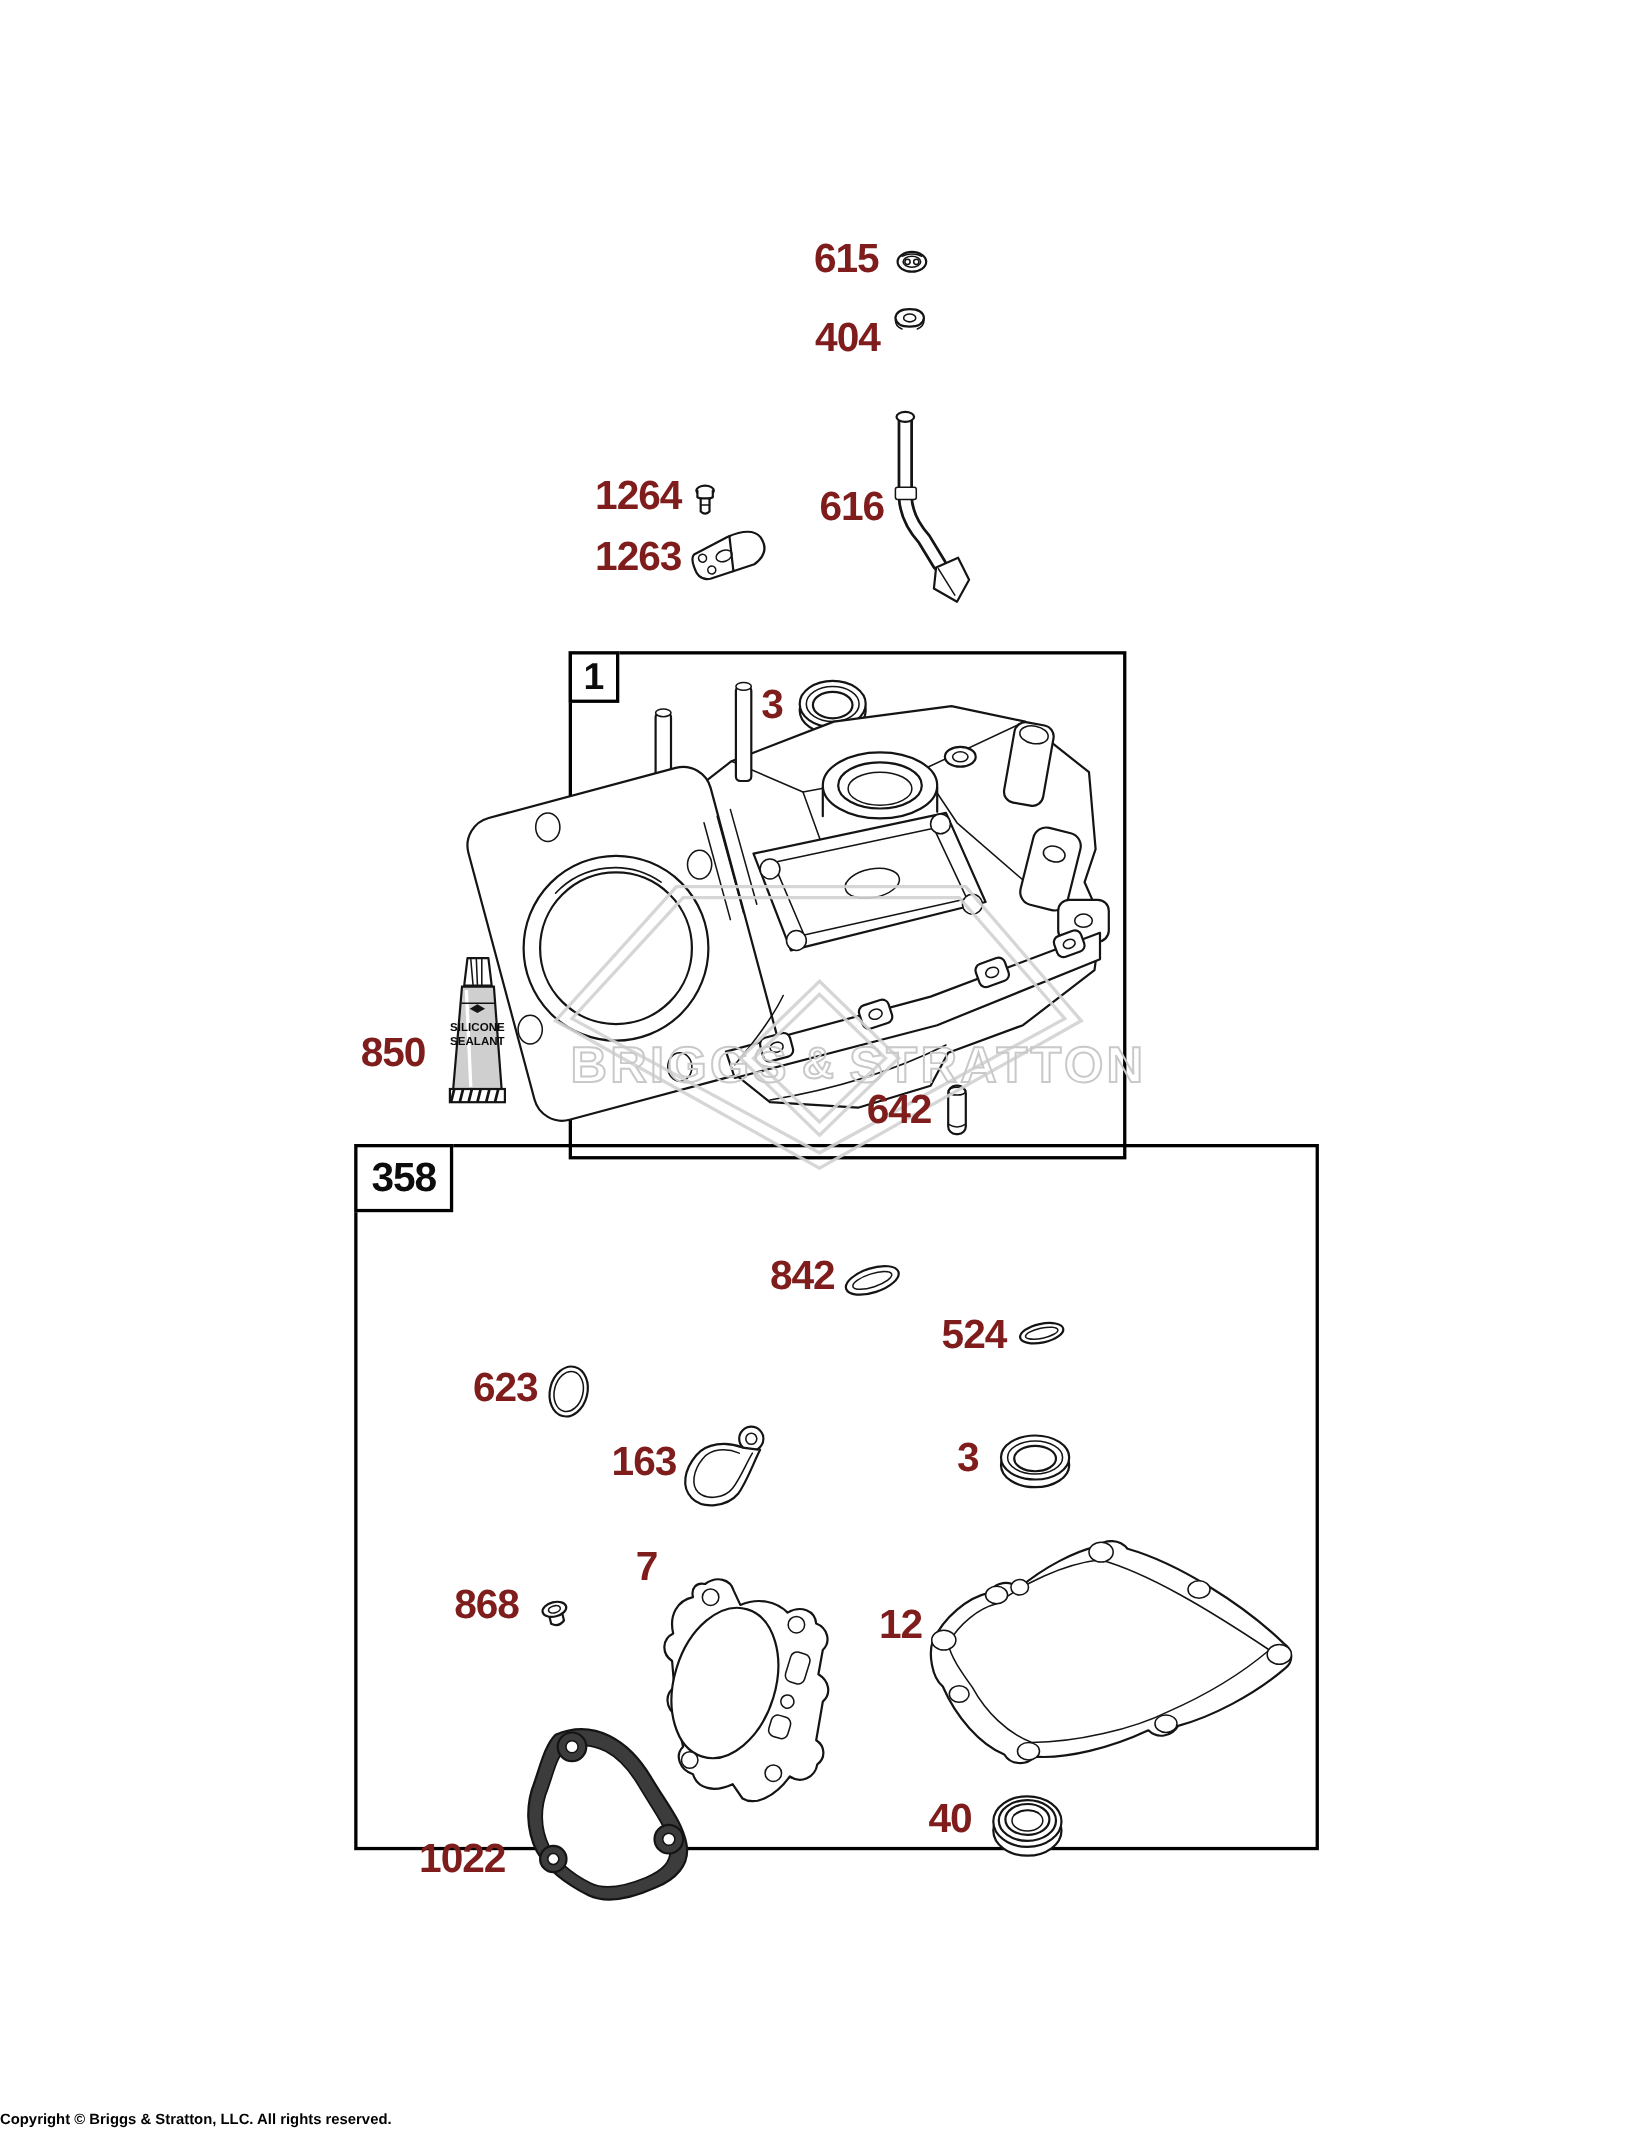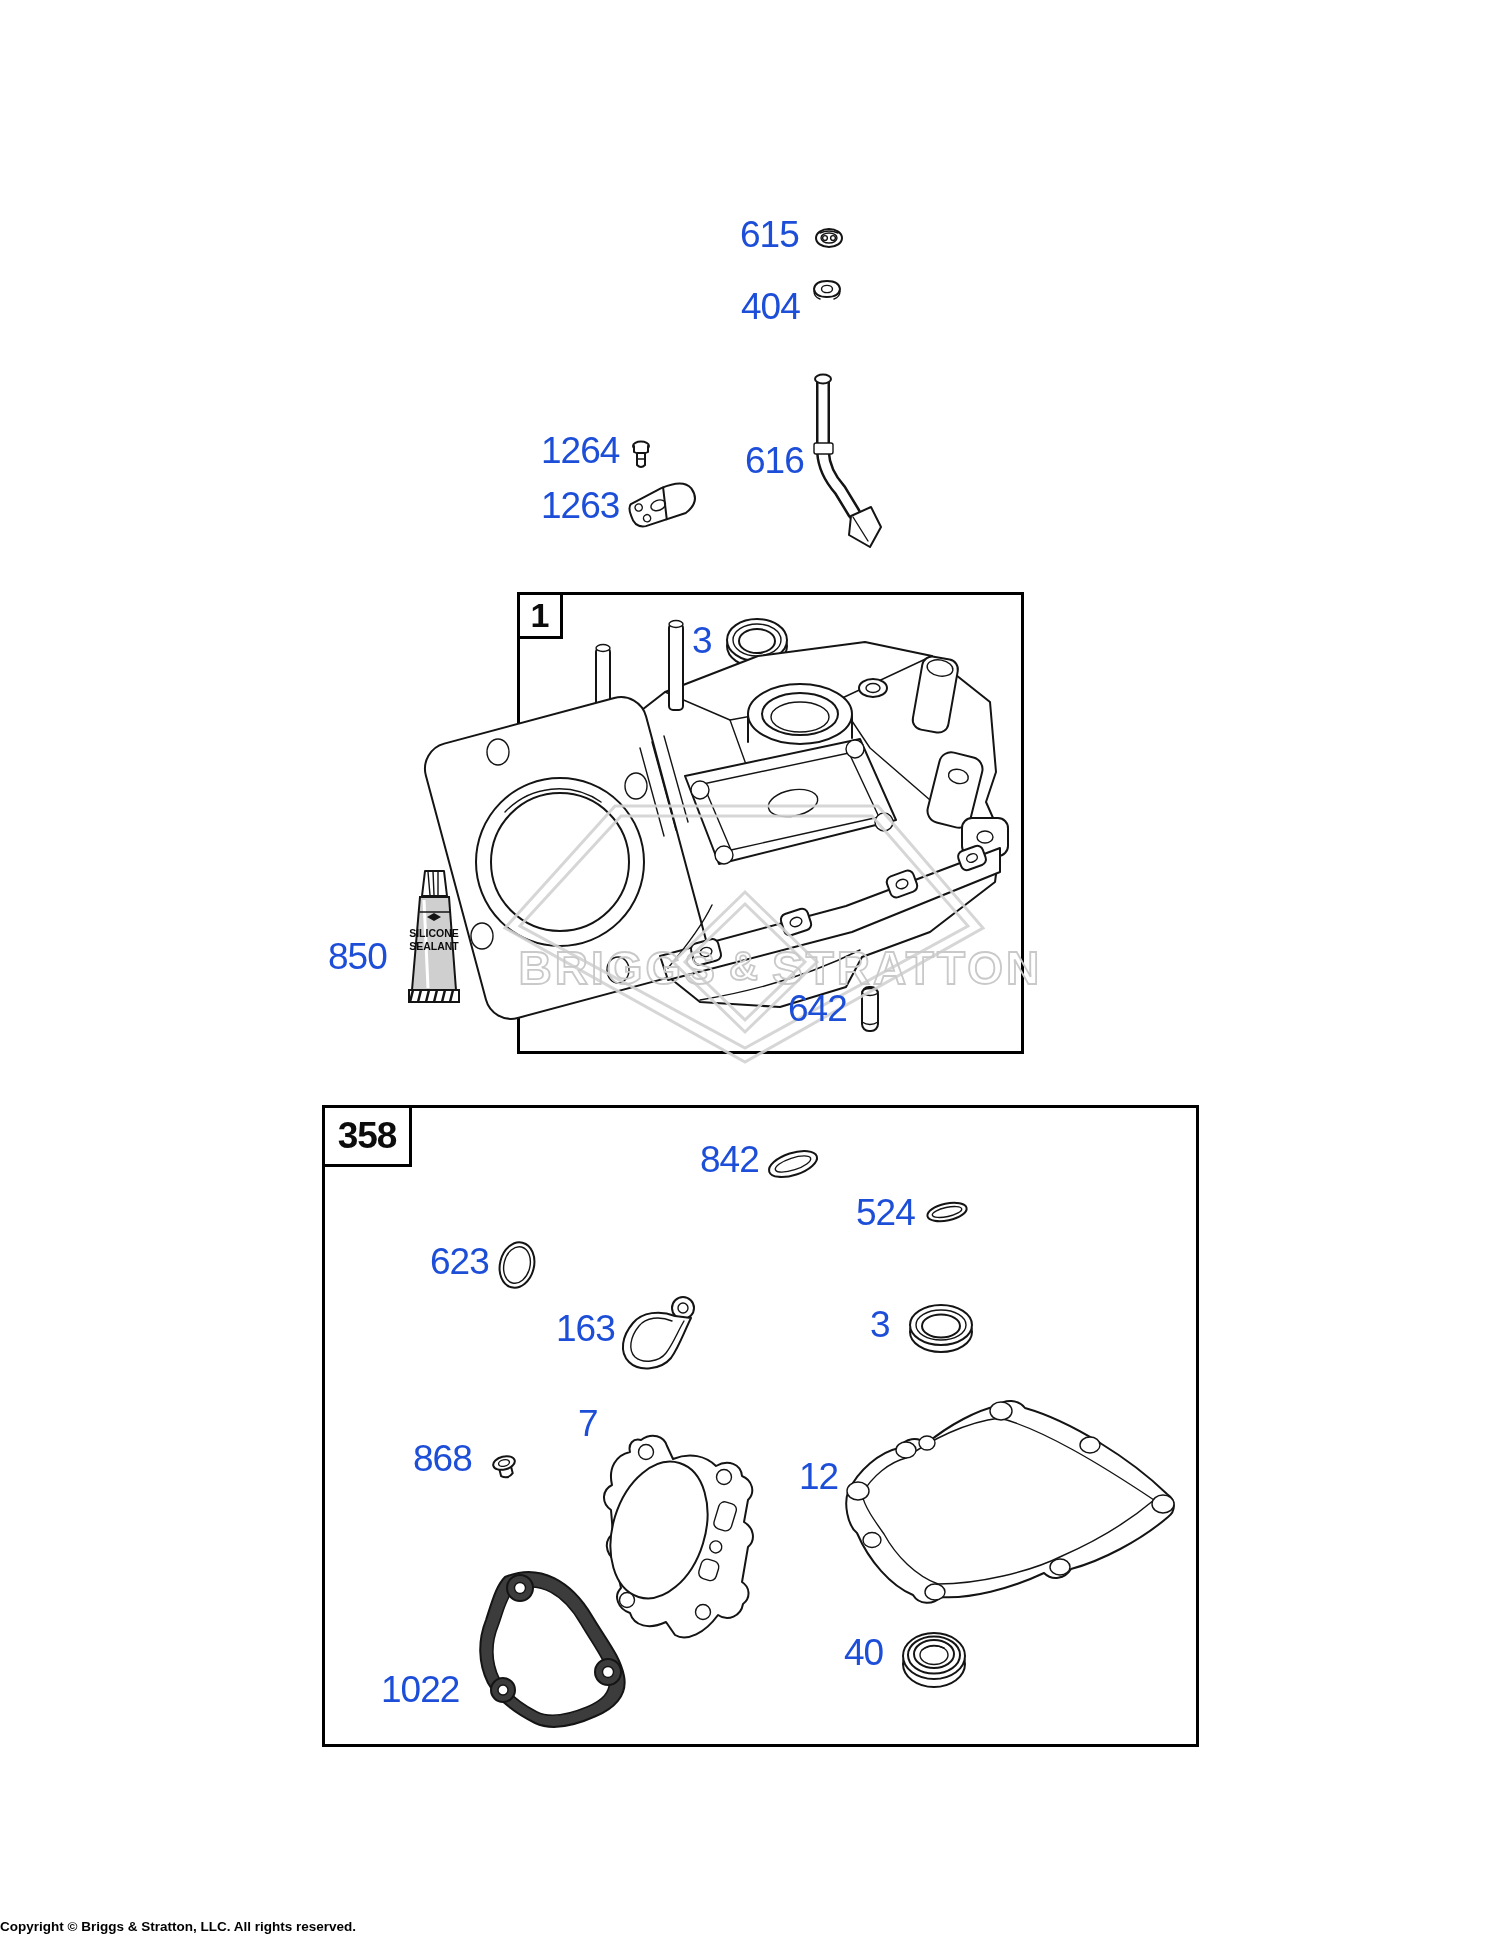--- a/index.html
+++ b/index.html
@@ -1,22 +1,22 @@
 <!DOCTYPE html>
 <html><head>
 <meta charset="utf-8">
 <style>
   html,body{margin:0;padding:0;background:#ffffff;}
   .page{
     position:relative;width:1500px;height:1941px;background:#ffffff;overflow:hidden;
     font-family:"Liberation Sans","DejaVu Sans",sans-serif;
   }
   .part-label{
-    position:absolute;font-weight:normal;font-size:37px;letter-spacing:-1px;
-    color:#1d4ed8;line-height:1;white-space:nowrap;z-index:7;
+    position:absolute;font-weight:bold;font-size:37px;letter-spacing:-1px;
+    color:#7f1d1d;line-height:1;white-space:nowrap;z-index:7;
   }
   .group-box{
     position:absolute;border:3px solid #000;box-sizing:border-box;background:transparent;z-index:2;
   }
   .group-tag{
     position:absolute;left:-3px;top:-3px;border:3px solid #000;box-sizing:border-box;
     display:flex;align-items:center;justify-content:center;
     font-weight:bold;color:#0c0c0c;background:#fff;
   }
   .tag-1{width:46px;height:47px;font-size:34px;}
@@ -34,21 +34,21 @@
 </head>
 <body>
 
 <div class="page">
 
   <div class="group-box" style="left:517px;top:592px;width:507px;height:462px;">
     <div class="group-tag tag-1">
       <span>1</span>
     </div>
   </div>
-  <div class="group-box" style="left:322px;top:1105px;width:877px;height:642px;">
+  <div class="group-box" style="left:322px;top:1040px;width:877px;height:642px;">
     <div class="group-tag tag-358">
       <span>358</span>
     </div>
   </div>
 
   <svg class="layer" width="1500" height="1941" viewBox="0 0 1500 1941">
 
     <g>
       <ellipse class="ln" cx="829" cy="238" rx="13" ry="9"></ellipse>
       <ellipse class="lnf thin" cx="829" cy="238" rx="8" ry="5"></ellipse>

